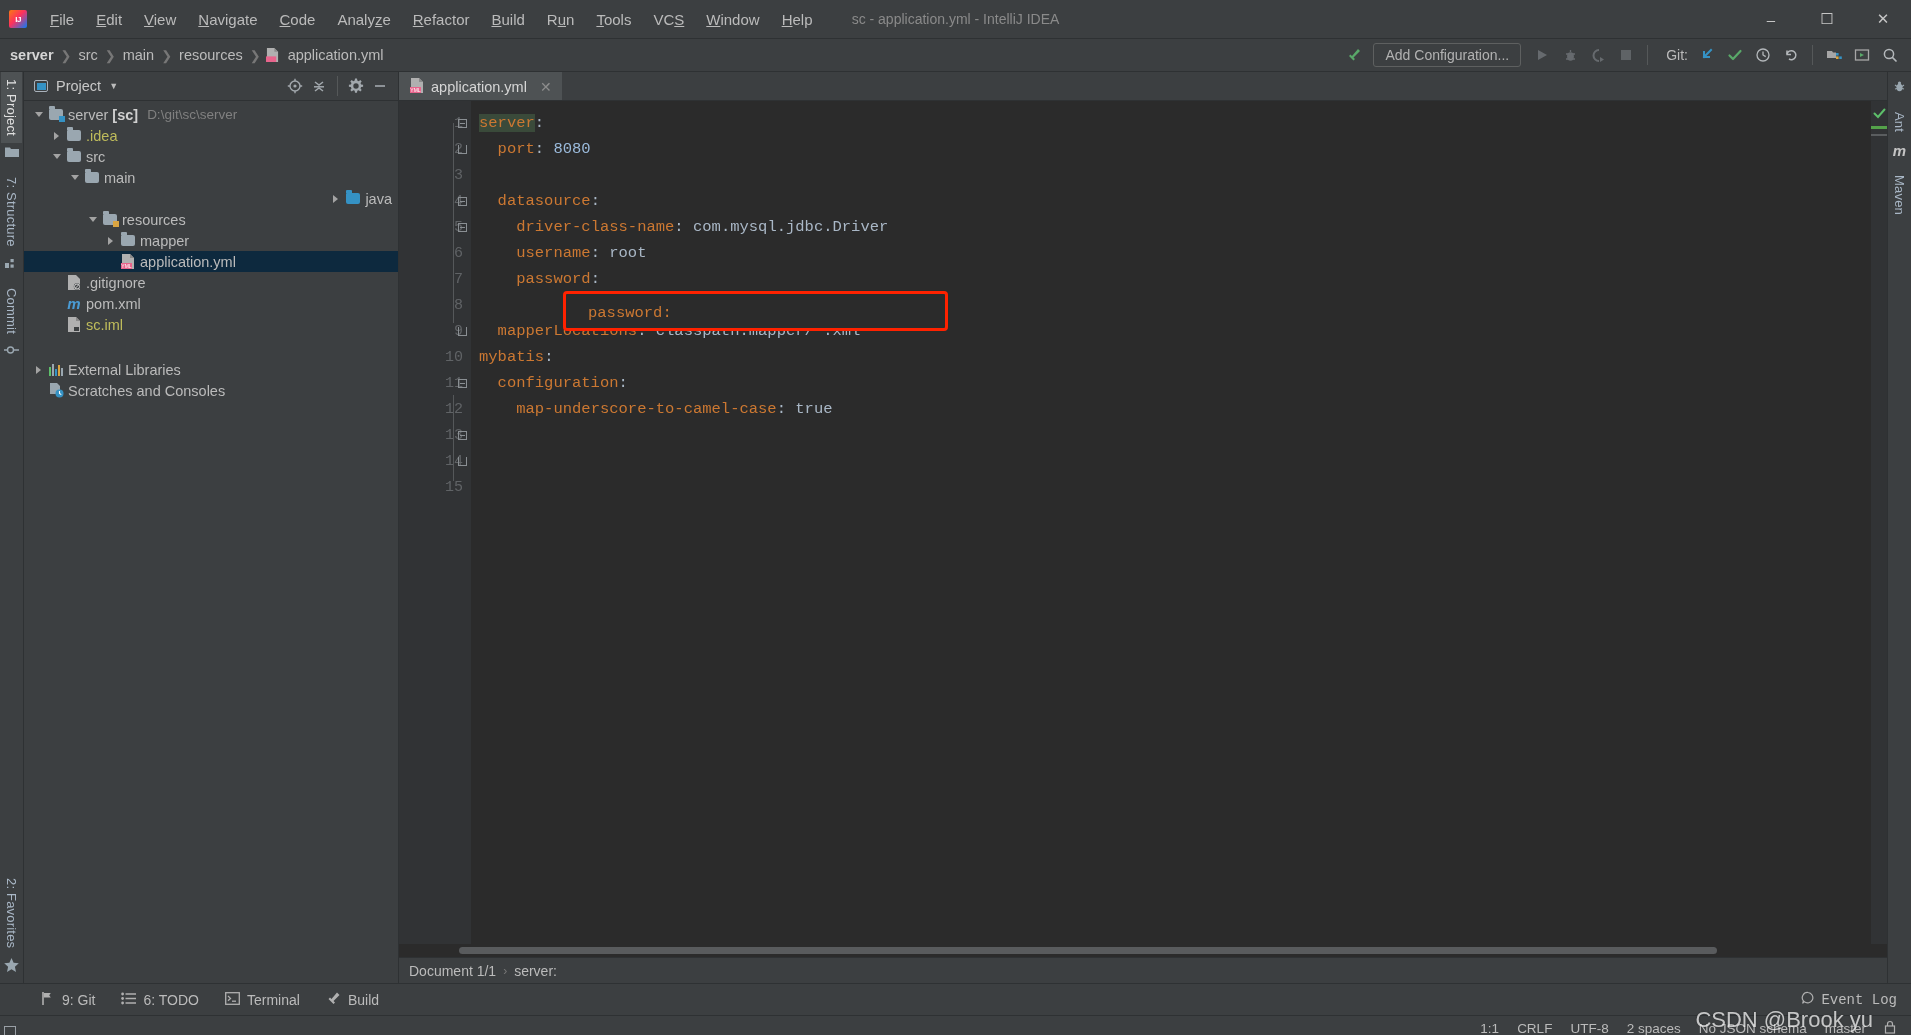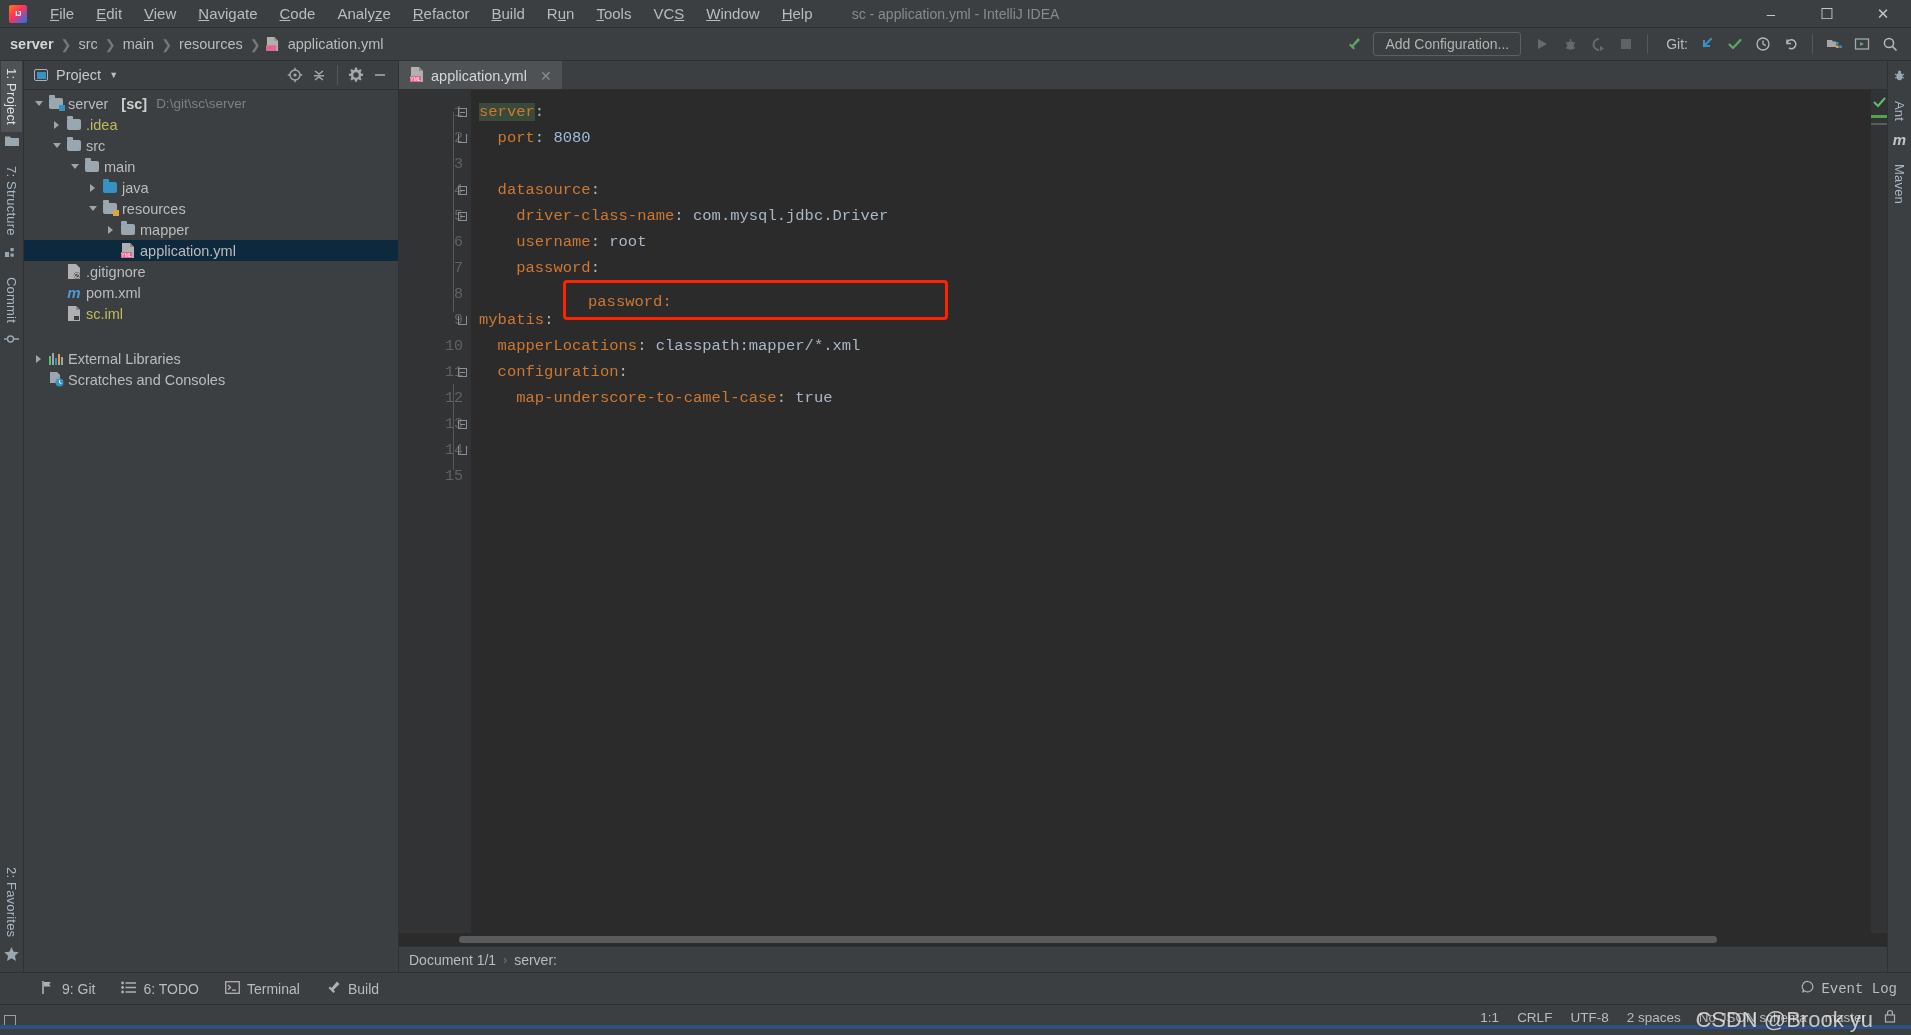--- a/index.html
+++ b/index.html
@@ -7,21 +7,21 @@
     width: 1911px; height: 1035px;
     background: #3c3f41;
     font-family: "Liberation Sans", sans-serif;
     overflow: hidden;
     -webkit-font-smoothing: antialiased;
   }
   body { position: relative; }
 
   
   .titlebar {
-    height: 28px; background: #3c3f41;
+    height: 39px; background: #3c3f41;
     display: flex; align-items: center;
     border-bottom: 1px solid #2e3133;
     position: relative;
   }
   .ij-logo {
     width: 18px; height: 18px; margin-left: 9px; margin-right: 12px;
     background: linear-gradient(135deg,#f97a12 0%,#fe315d 45%,#087cfa 100%);
     border-radius: 2px; position: relative; flex: none;
   }
   .ij-logo::after {
@@ -123,21 +123,21 @@
   .ficon { width: 18px; display: flex; align-items: center; justify-content: center; flex: none; margin-right: 3px; }
   .folder { width: 14px; height: 11px; background: #9aa7b0; border-radius: 1px 2px 2px 2px; position: relative; }
   .folder::before { content:""; position:absolute; top:-3px; left:0; width:6px; height:3px; background:#9aa7b0; border-radius:1px 1px 0 0; }
   .folder.blue { background: #3592c4; }
   .folder.blue::before { background: #3592c4; }
   .folder .badge { position: absolute; right: -2px; bottom: -2px; width: 6px; height: 6px; background: #3592c4; }
   .folder .badge.lines { background: #d9a441; }
   .tlabel { color: #bbbbbb; }
   .tlabel.yellow { color: #bfbc5b; }
   .tpath { color: #808080; margin-left: 9px; font-size: 13.5px; }
-  .tbold { font-weight: bold; color: #d0d0d0; margin-left: 9px; }
+  .tbold { font-weight: bold; color: #d0d0d0; }
   .mvn-m { color: #4a9bd4; font-weight: bold; font-style: italic; font-size: 15px; }
   .libicon { display: flex; align-items: flex-end; gap: 1px; height: 12px; }
   .libicon i { width: 2px; display: block; }
 
   
   .editorarea { flex: 1; display: flex; flex-direction: column; min-width: 0; background: #2b2b2b; }
   .tabstrip { height: 29px; background: #3c3f41; display: flex; align-items: stretch; border-bottom: 1px solid #2e3133; }
   .etab {
     display: flex; align-items: center; gap: 7px;
     background: #4e5254; padding: 0 10px 0 11px;
@@ -474,21 +474,21 @@
         </div>
         <div class="trow" style="padding-left: 42px;">
           <span class="tw">
             <span class="arrow open"></span>
           </span>
           <span class="ficon">
             <span class="folder"></span>
           </span>
           <span class="tlabel">main</span>
         </div>
-        <div class="trow" style="padding-left: 60px;">
+        <div class="trow" style="padding-left: 60px; justify-content: flex-end;">
           <span class="tw">
             <span class="arrow closed"></span>
           </span>
           <span class="ficon">
             <span class="folder blue"></span>
           </span>
           <span class="tlabel">java</span>
         </div>
         <div class="trow" style="padding-left: 60px;">
           <span class="tw">
@@ -657,22 +657,22 @@
       <div class="codearea">
         <div id="codelines">
             <div class="cline"><span class="k hl-server">server</span><span class="p">:</span></div>
             <div class="cline">  <span class="k">port</span><span class="p">:</span><span class="num"> 8080</span></div>
             <div class="cline">&nbsp;</div>
             <div class="cline">  <span class="k">datasource</span><span class="p">:</span></div>
             <div class="cline">    <span class="k">driver-class-name</span><span class="p">:</span><span class="v"> com.mysql.jdbc.Driver</span></div>
             <div class="cline">    <span class="k">username</span><span class="p">:</span><span class="v"> root</span></div>
             <div class="cline">    <span class="k">password</span><span class="p">:</span></div>
             <div class="cline">&nbsp;</div>
+            <div class="cline">  <span class="k">mapperLocations</span><span class="p">:</span><span class="v"> classpath:mapper/*.xml</span></div>
             <div class="cline"><span class="k">mybatis</span><span class="p">:</span></div>
-            <div class="cline">  <span class="k">mapperLocations</span><span class="p">:</span><span class="v"> classpath:mapper/*.xml</span></div>
             <div class="cline">  <span class="k">configuration</span><span class="p">:</span></div>
             <div class="cline">    <span class="k">map-underscore-to-camel-case</span><span class="p">:</span><span class="v"> true</span></div>
             <div class="cline">&nbsp;</div>
           </div>
 
         <div class="redbox" style="left:92px; top:190px; width:385px; height:40px;">
           <div class="redbox-inner">password:</div>
         </div>
       </div>
 

